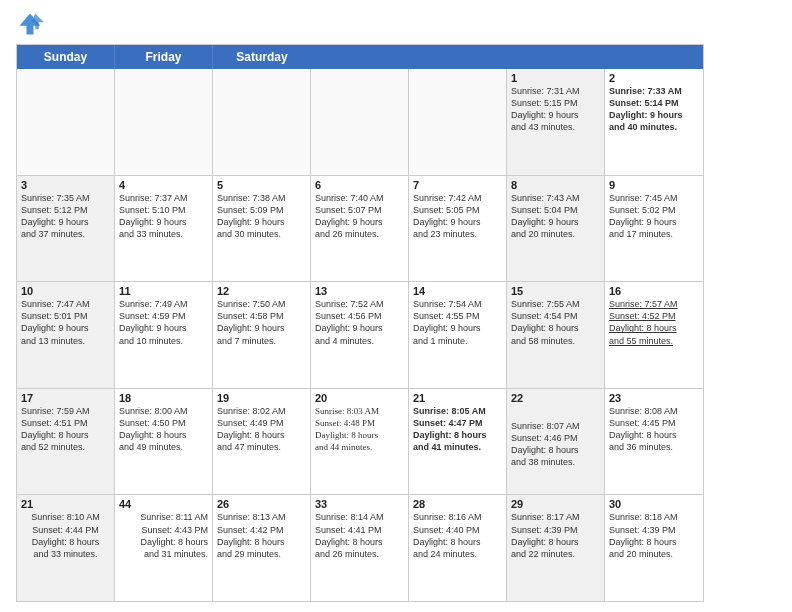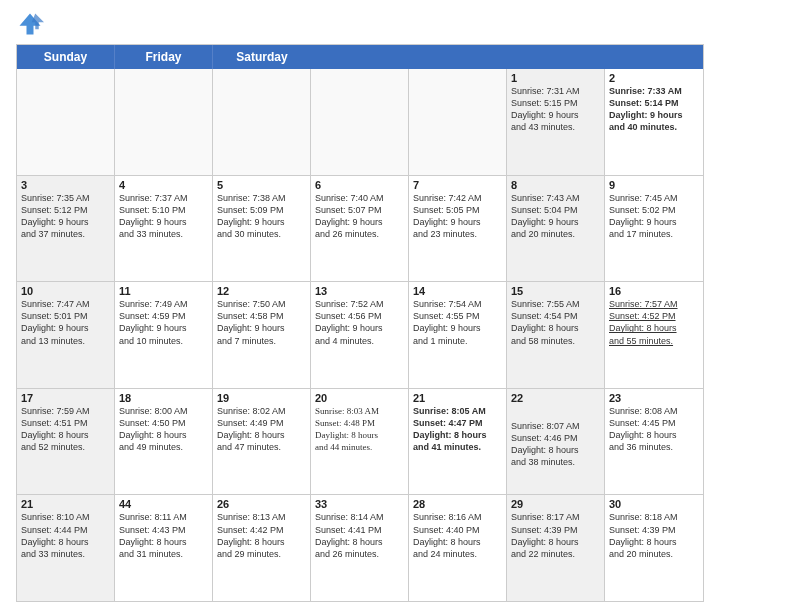--- a/index.html
+++ b/index.html
@@ -311,28 +311,28 @@
             <div class="day-num">23</div>
             <div class="day-info" style="white-space: pre-line;">Sunrise: 8:08 AM
 Sunset: 4:45 PM
 Daylight: 8 hours
 and 36 minutes.</div>
           </div>
         </div>
         <div class="cal-row">
           <div class="cal-cell shaded">
             <div class="day-num">21</div>
-            <div class="day-info" style="white-space: pre-line;">Sunrise: 8:10 AM
+            <div class="day-info" style="white-space: pre-line; text-align: center;">Sunrise: 8:10 AM
 Sunset: 4:44 PM
 Daylight: 8 hours
 and 33 minutes.</div>
           </div>
           <div class="cal-cell">
             <div class="day-num">44</div>
-            <div class="day-info" style="white-space: pre-line;">Sunrise: 8:11 AM
+            <div class="day-info" style="white-space: pre-line; text-align: right;">Sunrise: 8:11 AM
 Sunset: 4:43 PM
 Daylight: 8 hours
 and 31 minutes.</div>
           </div>
           <div class="cal-cell">
             <div class="day-num">26</div>
             <div class="day-info" style="white-space: pre-line;">Sunrise: 8:13 AM
 Sunset: 4:42 PM
 Daylight: 8 hours
 and 29 minutes.</div>

